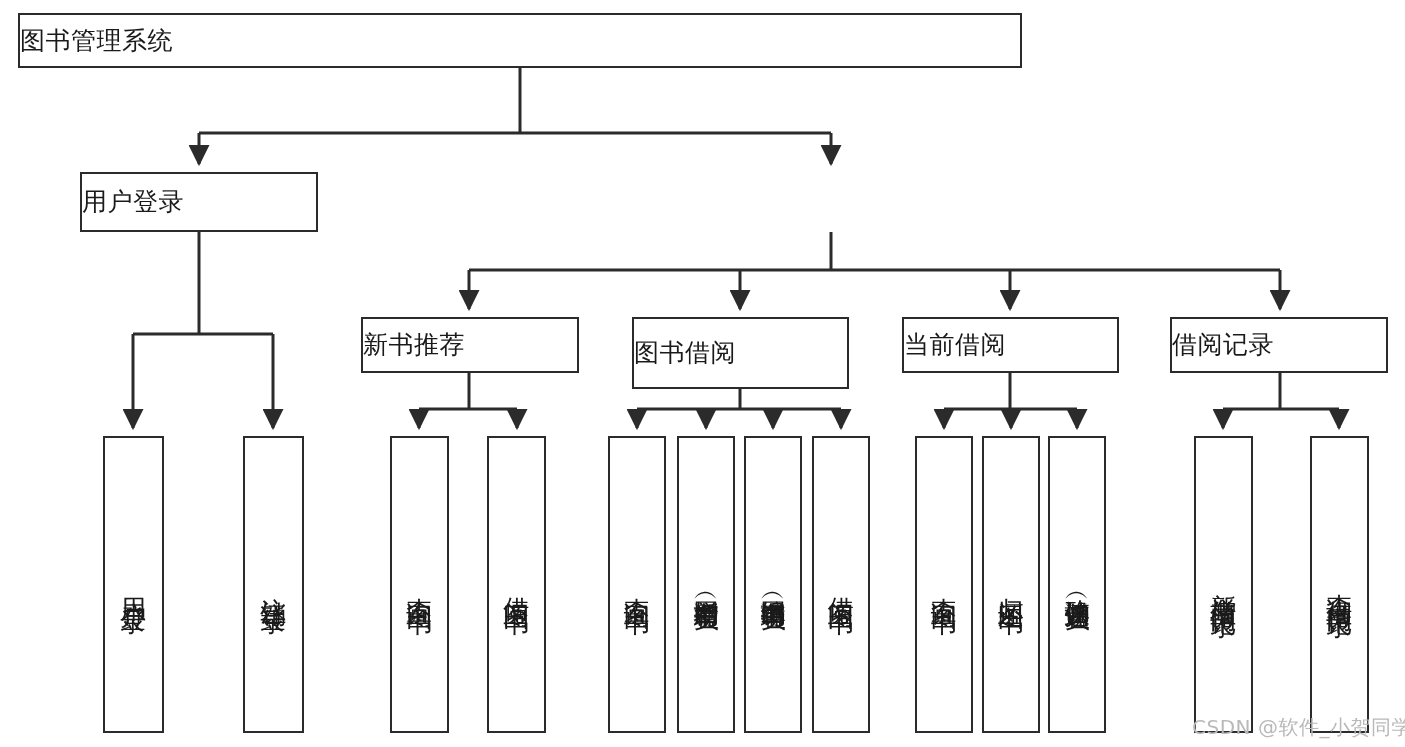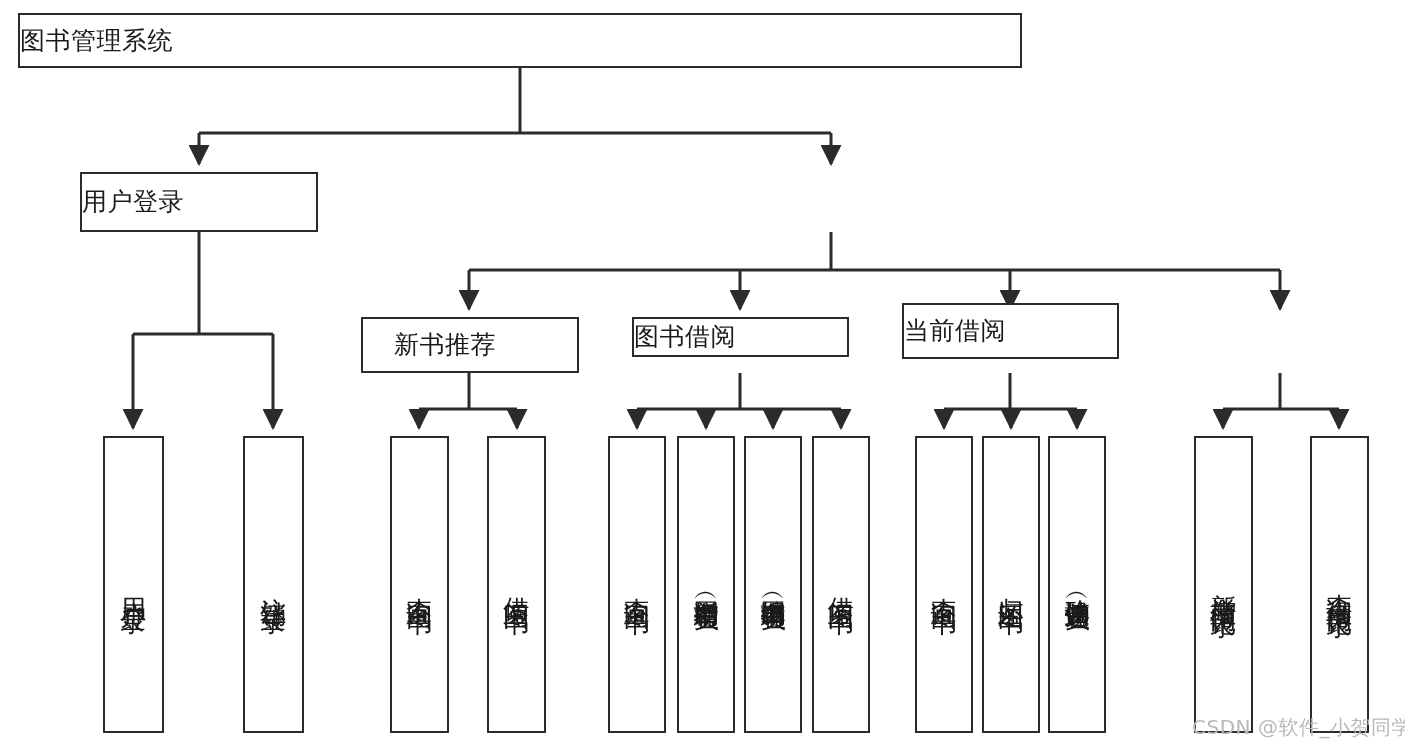--- a/index.html
+++ b/index.html
@@ -127,28 +127,31 @@
   </svg>
 
   <div class="node root horiz" id="node-root" style="left: 18px; top: 13px; width: 1004px; height: 55px;">
     <span class="label">图书管理系统</span>
   </div>
 
   <div class="node horiz" id="node-l2-0" style="left: 80px; top: 172px; width: 238px; height: 60px;">
     <span class="label">用户登录</span>
   </div>
 
-  <div class="node horiz" id="node-l3-0" style="left: 361px; top: 317px; width: 218px; height: 56px; padding-left: 31px;">
+  <div class="node horiz" id="node-l3-0" style="left: 361px; top: 317px; width: 218px; height: 56px;">
     <span class="label">新书推荐</span>
   </div>
-  <div class="node horiz" id="node-l3-1" style="left: 632px; top: 317px; width: 217px; height: 40px;">
+  <div class="node horiz" id="node-l3-1" style="left: 632px; top: 317px; width: 217px; height: 72px;">
     <span class="label">图书借阅</span>
   </div>
-  <div class="node horiz" id="node-l3-2" style="left: 902px; top: 303px; width: 217px; height: 56px;">
+  <div class="node horiz" id="node-l3-2" style="left: 902px; top: 317px; width: 217px; height: 56px;">
     <span class="label">当前借阅</span>
+  </div>
+  <div class="node horiz" id="node-l3-3" style="left: 1170px; top: 317px; width: 218px; height: 56px;">
+    <span class="label">借阅记录</span>
   </div>
 
   <div class="node vert" id="node-leaf-0" style="left: 103px; top: 436px; width: 61px; height: 297px;">
     <span class="label">用户登录</span>
   </div>
   <div class="node vert" id="node-leaf-1" style="left: 243px; top: 436px; width: 61px; height: 297px;">
     <span class="label">注销登录</span>
   </div>
   <div class="node vert" id="node-leaf-2" style="left: 390px; top: 436px; width: 59px; height: 297px;">
     <span class="label">查询图书</span>

